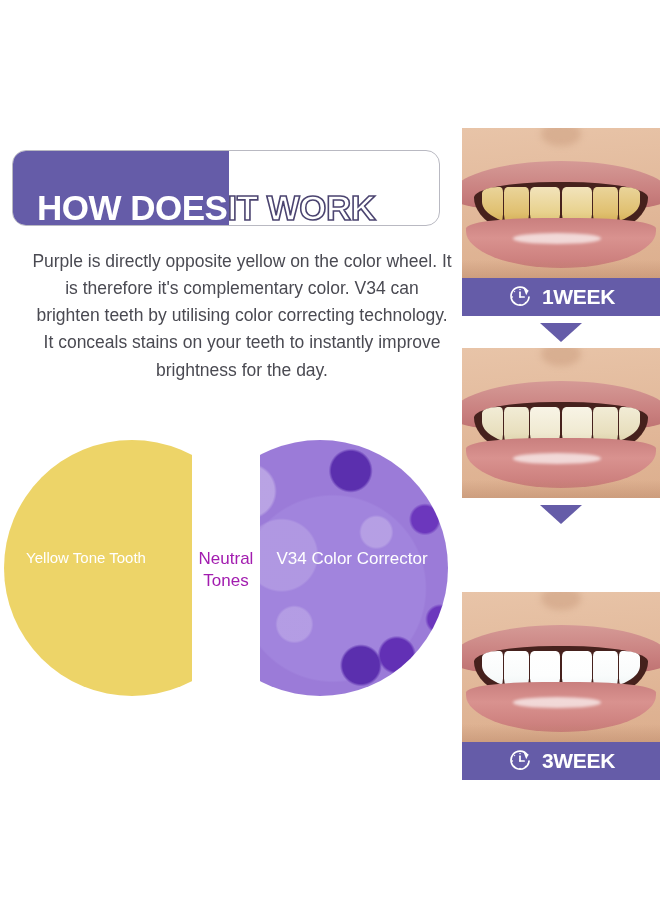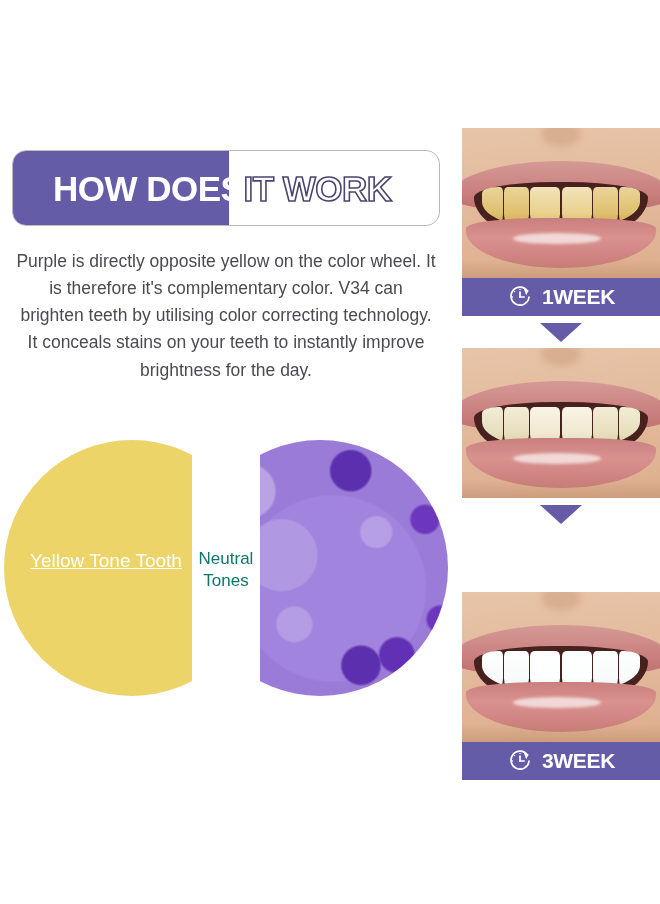--- a/index.html
+++ b/index.html
@@ -50,22 +50,22 @@
     background: #655CA8;
     border-radius: 12px 0 0 12px;
   }
   .title-text {
     position: absolute;
     left: 0;
     top: 0;
     width: 100%;
     height: 100%;
     display: flex;
-    align-items: center;
-    padding-left: 40px;
+    align-items: flex-end;
+    padding-left: 24px;
     font-size: 35px;
     font-weight: bold;
     letter-spacing: -0.5px;
     white-space: nowrap;
     line-height: 1;
   }
   .title-a {
     color: #ffffff;
     position: relative;
     z-index: 3;
@@ -73,21 +73,21 @@
   .title-b {
     color: #ffffff;
     -webkit-text-stroke: 1.6px #4b4470;
     position: relative;
     z-index: 3;
   }
 
   
   .paragraph {
     position: absolute;
-    left: 16px;
+    left: 32px;
     top: 248px;
     width: 420px;
     text-align: center;
     font-size: 17.5px;
     line-height: 1.55;
     color: #4a4a52;
   }
 
   
   .venn {
@@ -142,32 +142,31 @@
     clip-path: ellipse(68px 128px at 100% 50%);
   }
 
   .venn-label {
     position: absolute;
     text-align: center;
     line-height: 1.32;
     z-index: 6;
   }
   .venn-label-yellow {
-    left: 22px;
+    left: 2px;
     top: 108px;
     width: 160px;
     color: #ffffff;
-    font-size: 19px;
-    text-decoration: underline;
+    font-size: 15px;
   }
   .venn-label-neutral {
     left: 182px;
     top: 108px;
     width: 80px;
-    color: #0f766e;
+    color: #a21caf;
     font-size: 17px;
   }
   .venn-label-purple {
     left: 268px;
     top: 108px;
     width: 160px;
     color: #ffffff;
     font-size: 17px;
   }
 
@@ -338,20 +337,21 @@
     <p class="paragraph">Purple is directly opposite yellow on the color wheel. It is therefore it's complementary color. V34 can brighten teeth by utilising color correcting technology. It conceals stains on your teeth to instantly improve brightness for the day.</p>
 
     <div class="venn">
       <div class="venn-circle venn-yellow"></div>
       <div class="venn-circle venn-purple"></div>
       <div class="venn-lens-clip"></div>
       <div class="venn-lens-clip2"></div>
 
       <div class="venn-label venn-label-yellow">Yellow Tone Tooth</div>
       <div class="venn-label venn-label-neutral">Neutral Tones</div>
+      <div class="venn-label venn-label-purple">V34 Color Corrector</div>
     </div>
   </div>
 
   <div class="right-col">
 
     <div class="step step-1">
       <div class="photo">
         <div class="skin"></div>
         <div class="nose-hint"></div>
         <div class="lip-upper"></div>

